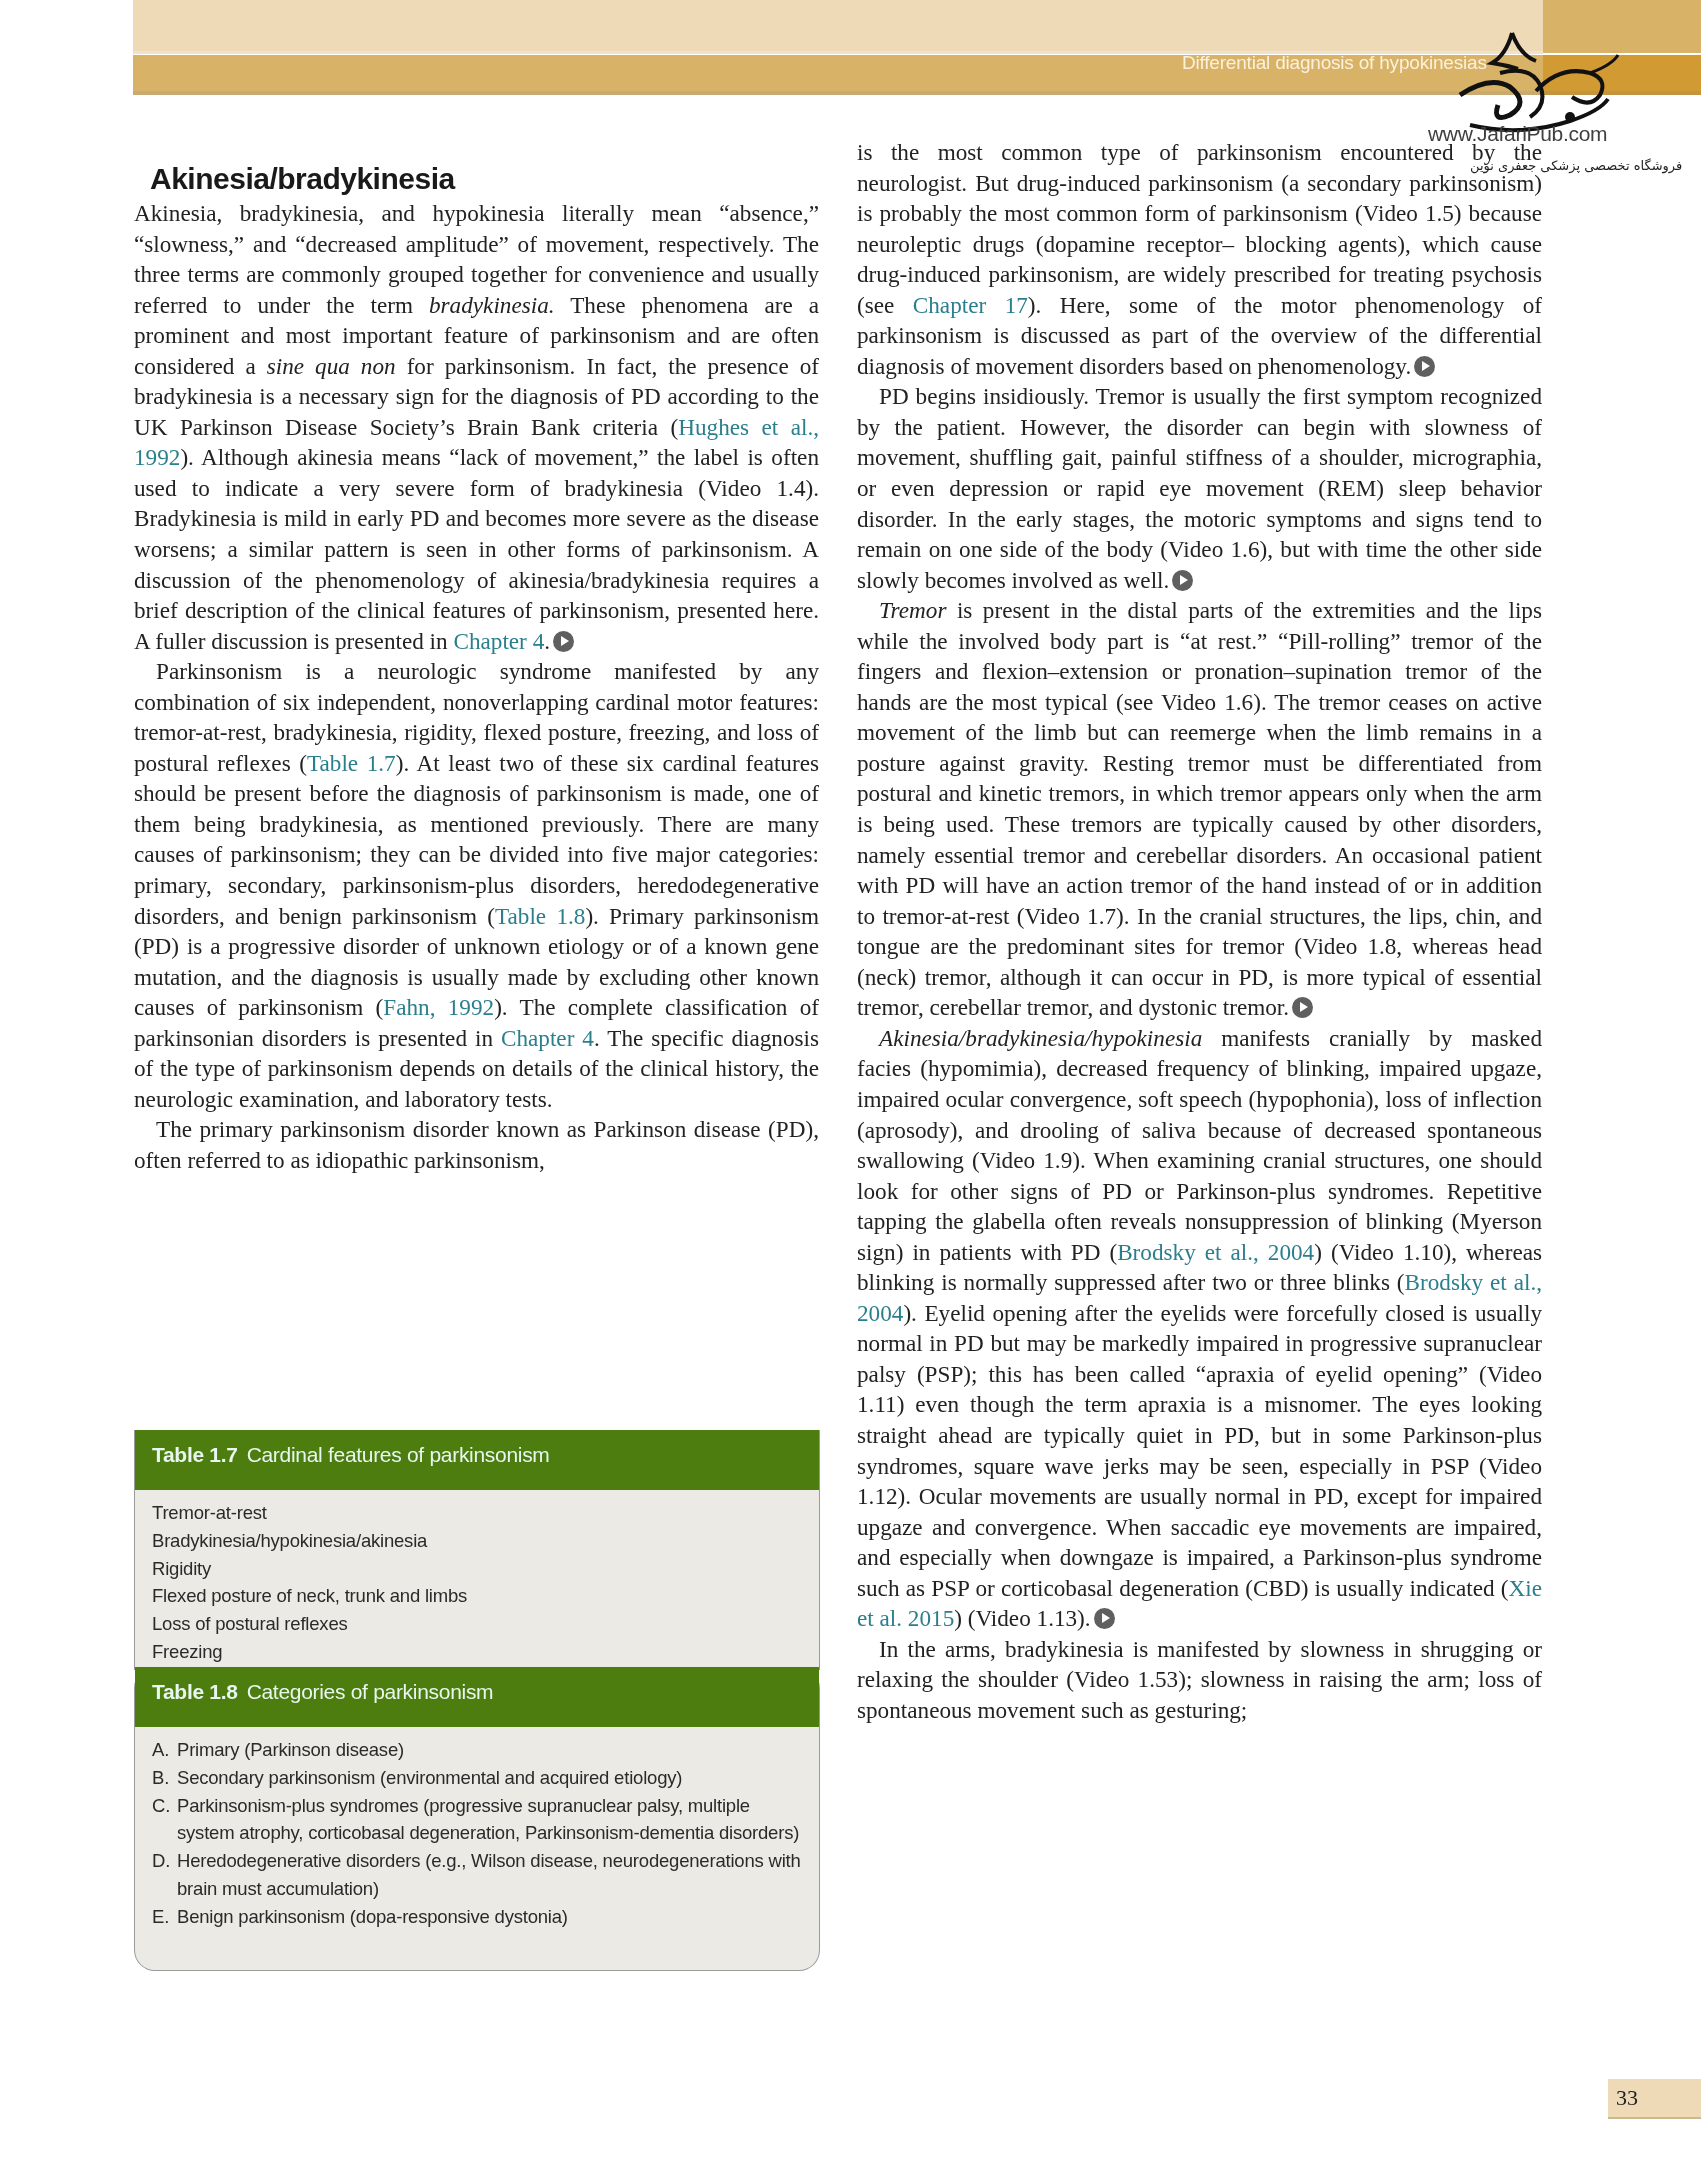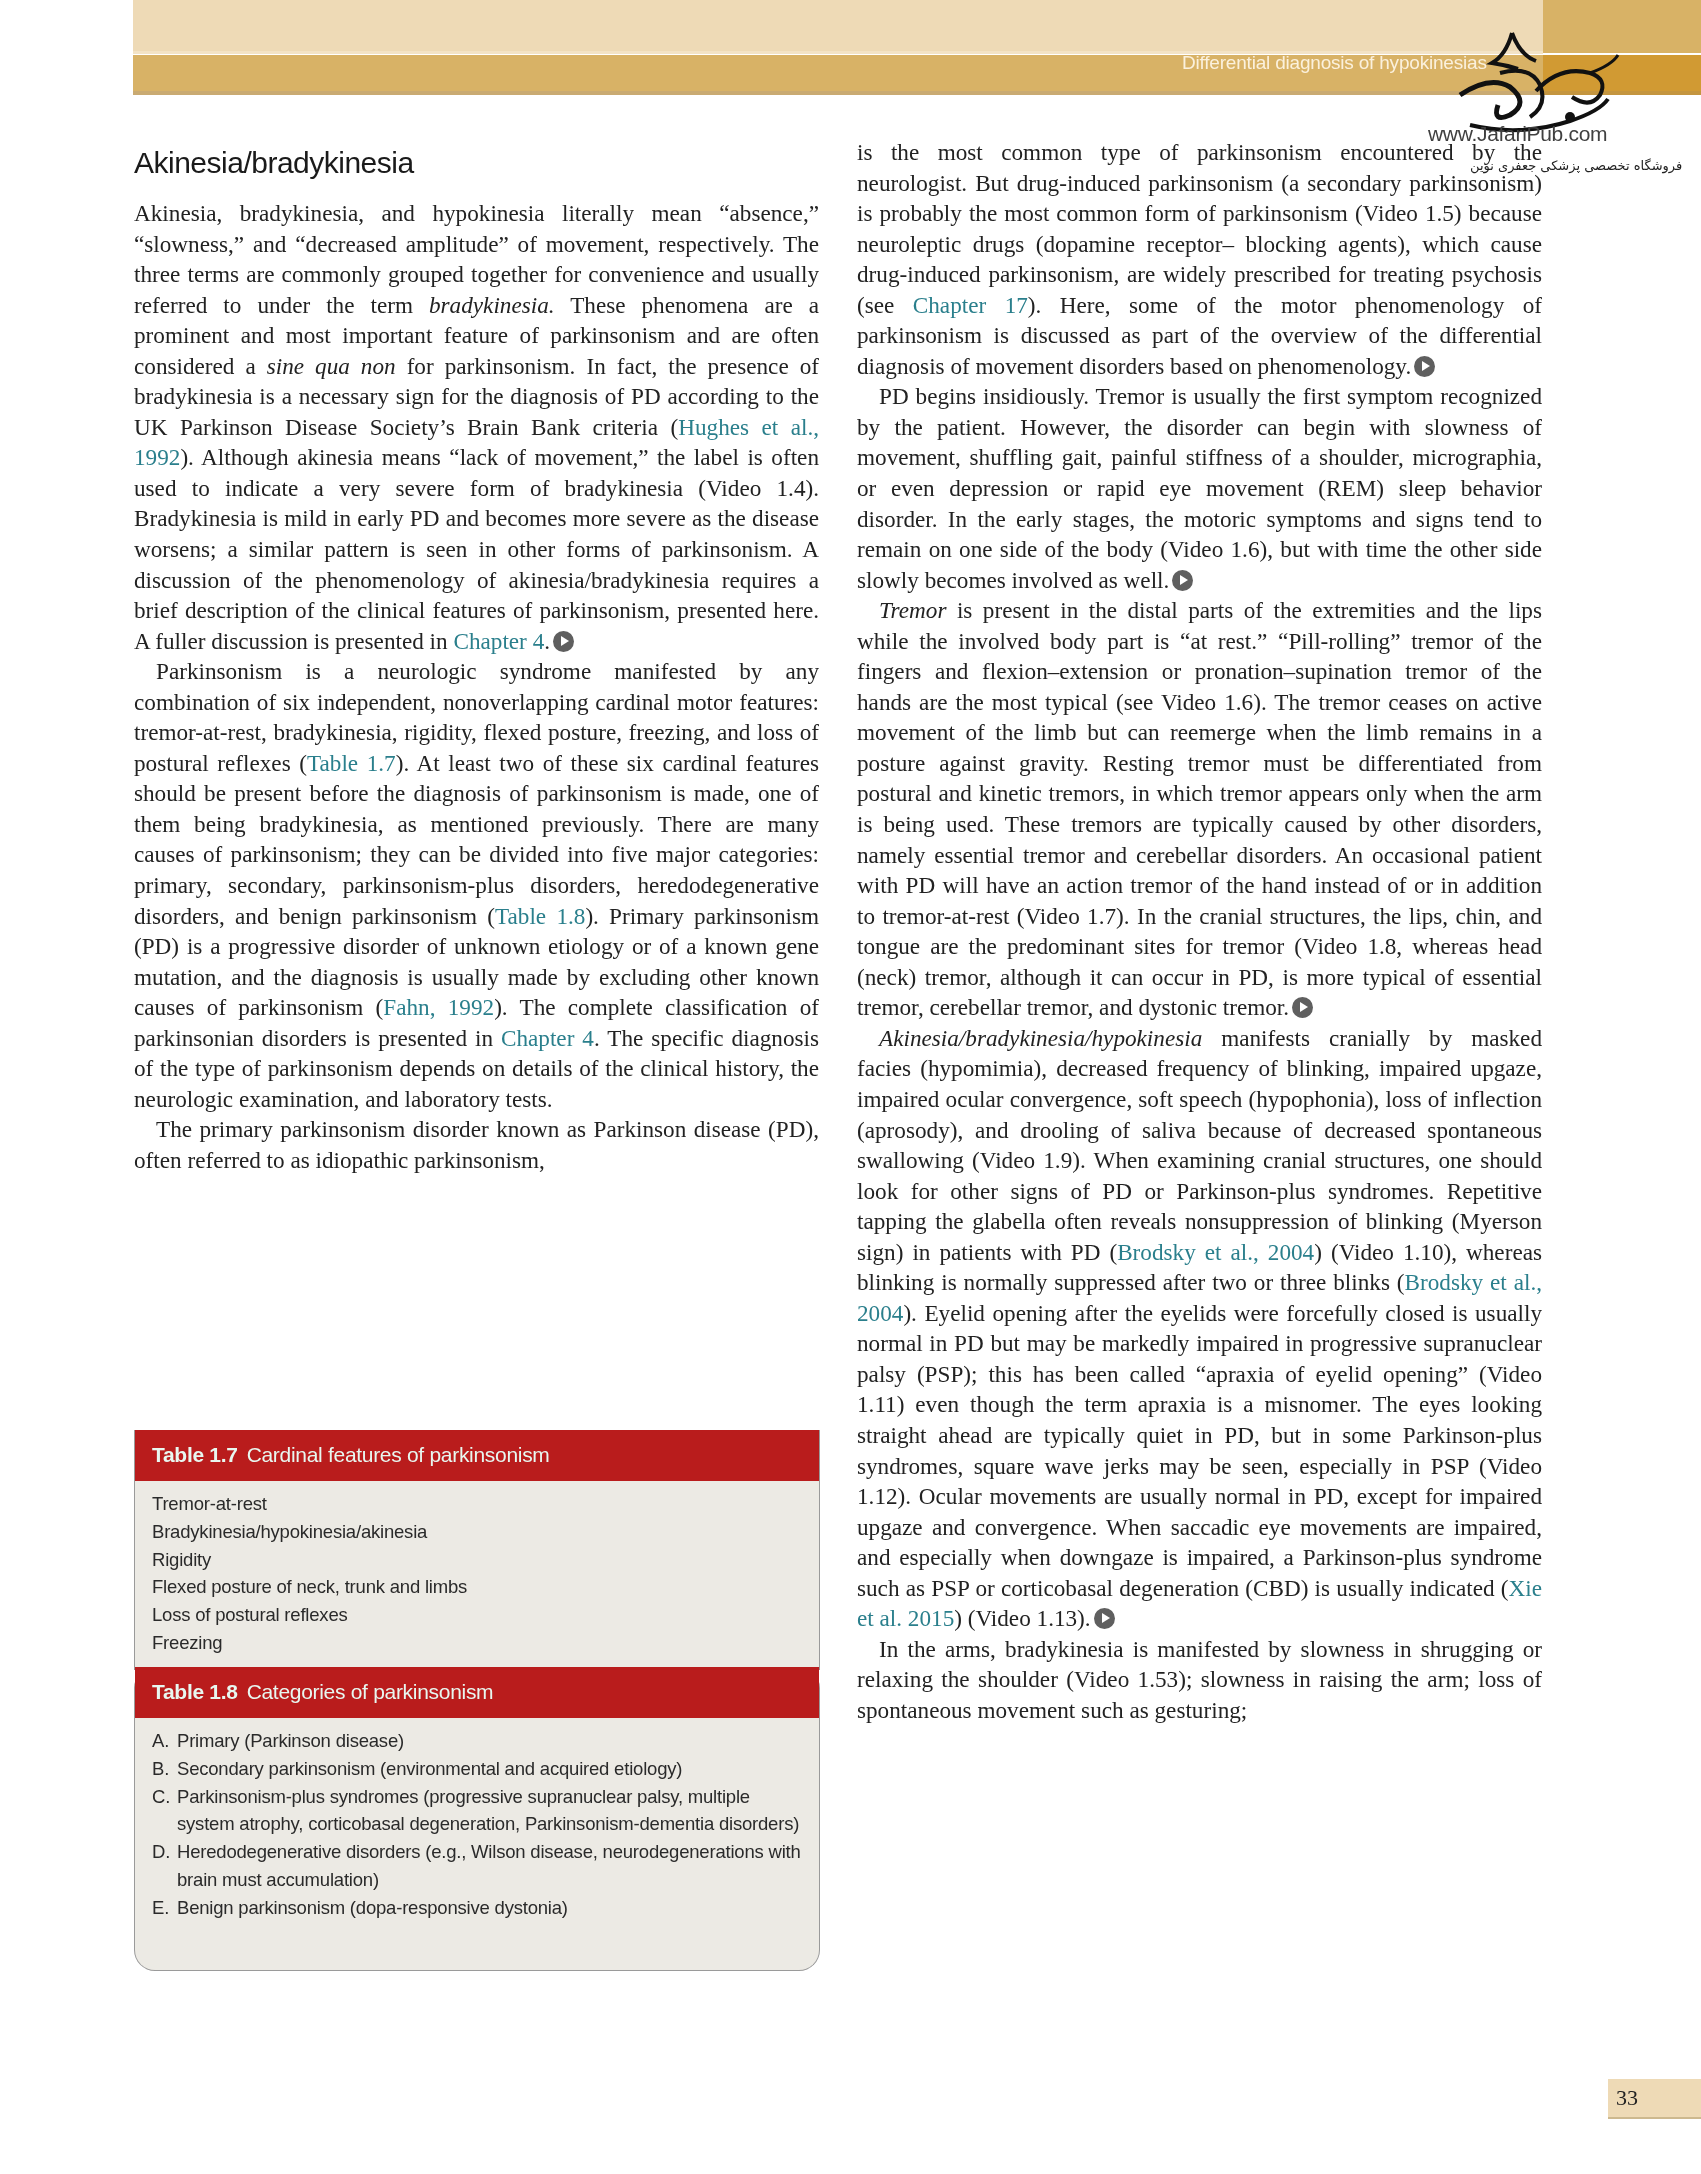--- a/index.html
+++ b/index.html
@@ -25,22 +25,22 @@
     font-family:"Liberation Sans", sans-serif; font-size:21px; color:#404040;
     white-space:nowrap; letter-spacing:-0.3px;
   }
   .wm-persian {
     position:absolute; left:1470px; top:158px;
     font-family:"DejaVu Sans", sans-serif; font-size:13px; color:#222; direction:rtl; white-space:nowrap;
   }
 
   .section-heading {
     position:absolute; left:134px; top:146px;
-    font-family:"Liberation Sans", sans-serif; font-weight:normal; font-size:30px; color:#1a1a1a;
-    letter-spacing:-0.5px; margin:0;
+    font-family:"Liberation Sans", sans-serif; font-weight:bold; font-size:30px; color:#1a1a1a;
+    letter-spacing:-0.5px; margin:16px;
   }
 
   .col { position:absolute; width:685px;
     font-family:"Liberation Serif", serif; font-size:23.2px; line-height:30.55px; color:#222;
     text-align:justify; hyphens:manual; }
   .col p { margin:0; }
   .col p.indent { text-indent:22px; }
   .col-left { left:134px; top:198px; }
   .col-right { left:857px; top:137px; }
 
@@ -51,21 +51,21 @@
     display:inline-block; width:21px; height:21px; border-radius:50%;
     background:#5f5f5f; position:relative; vertical-align:-3px; margin-left:3px;
   }
   .play-icon::after {
     content:""; position:absolute; left:8px; top:5px;
     border-left:8px solid #fff; border-top:5.5px solid transparent; border-bottom:5.5px solid transparent;
   }
 
   .table-box { position:absolute; left:134px; width:684px; background:#ECEAE4;
     border:1px solid #9a9a9a; border-top:none; }
-  .table-head { background:#b91c1c; height:51px; box-sizing:border-box; padding:13px 17px 0 17px;
+  .table-head { background:#4d7c0f; height:60px; box-sizing:border-box; padding:13px 17px 0 17px;
     font-family:"Liberation Sans", sans-serif; font-size:21px; color:#E8F7F0; white-space:nowrap; letter-spacing:-0.3px; }
   .table-head .tnum { font-weight:bold; margin-right:9px; }
   .table-body { padding:9px 17px 14px 17px; font-family:"Liberation Sans", sans-serif; font-size:18.5px;
     line-height:27.8px; color:#2a2a2a; letter-spacing:-0.2px; }
   .t17 { top:1430px; height:239px; }
   .t18 { top:1667px; height:303px;border-radius:21px; }
   .cat-row { display:flex; }
   .cat-letter { width:25px; flex:none; }
   .cat-text { flex:1; }
 

